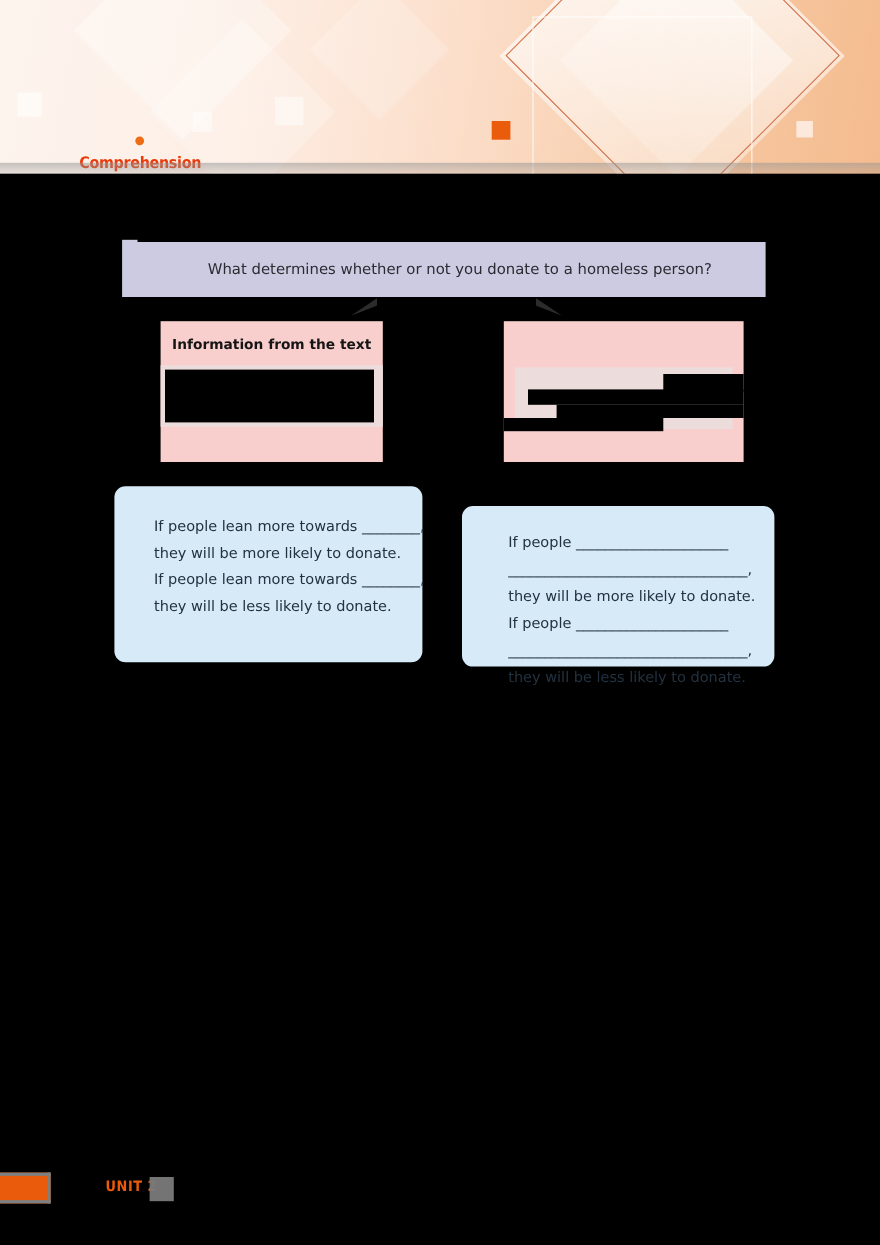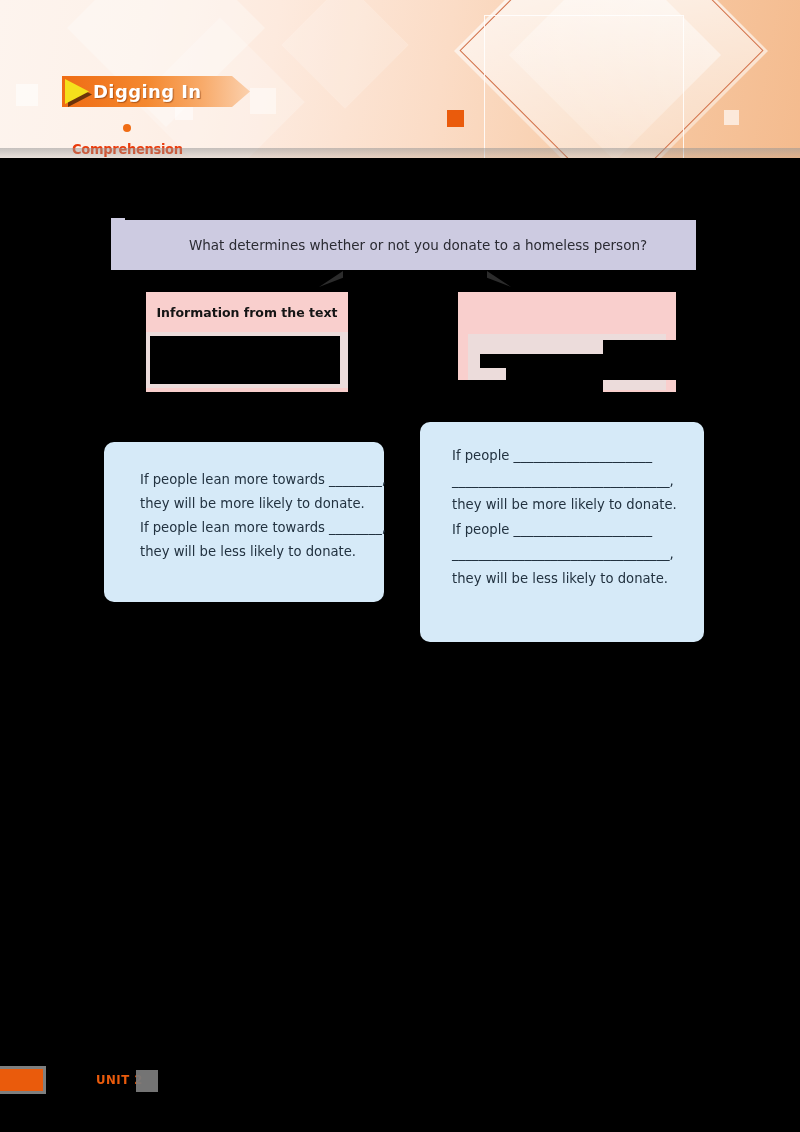--- a/index.html
+++ b/index.html
@@ -141,21 +141,21 @@
   
   .arrow-q {
     position:absolute; width:24px; height:16px; z-index:4;
     background:#2c2c2c;
   }
   #arrow-q-left  { left:319px; top:271px; clip-path:polygon(100% 0, 100% 42%, 0 100%); }
   #arrow-q-right { left:487px; top:271px; clip-path:polygon(0 0, 0 42%, 100% 100%); }
 
   
   .pink-box {
-    position:absolute; top:292px; height:100px;
+    position:absolute; top:292px; height:128px;
     background:#f9cfcd;
     z-index:5;
   }
   #pink-left  { left:146px; width:202px; }
   #pink-right { left:458px; width:218px; }
   .pink-box .hdr {
     text-align:center; padding-top:13px;
     font-family:"DejaVu Sans", sans-serif;
     font-weight:bold; font-size:12.5px; color:#151515;
   }
@@ -179,21 +179,21 @@
   #pink-gap { position:absolute; left:356px; top:292px; width:94px; height:112px; background:#000; z-index:6; }
 
   
   .blue-box {
     position:absolute; background:#d6eaf8;
     border-radius:10px; z-index:5;
     font-family:"DejaVu Sans", sans-serif;
     color:#223240;
   }
   #blue-left  { left:104px; top:442px; width:280px; height:160px; padding:26px 0 0 20px; }
-  #blue-right { left:420px; top:422px; width:284px; height:220px; padding:22px 0 0 16px; }
+  #blue-right { left:420px; top:460px; width:284px; height:146px; padding:22px 0 0 26px; }
   .blue-box .line { font-size:13.2px; line-height:24px; white-space:nowrap;margin-left:16px; }
   #blue-right .line { line-height:24.5px; }
 
   
   #footer-page {
     position:absolute; left:0; top:1066px;
     width:46px; height:28px;
     background:#ea5b0c;
     border-top:3px solid #7f7f7f;
     border-bottom:3px solid #7f7f7f;
@@ -223,26 +223,20 @@
   <div class="poly p4"></div>
   <div class="poly p5"></div>
 
   <div id="diamond-glass"></div>
   <div id="diamond-glass2"></div>
   <div id="diamond-outline"></div>
   <div id="square-outline"></div>
   <div id="orange-square"></div>
   <div id="small-white-sq"></div>
 
-  <div id="digging-tab">
-    <div class="ribbon"></div>
-    <div class="yellow-arrow-shadow"></div>
-    <div class="yellow-arrow"></div>
-    <span id="digging-label">Digging In</span>
-  </div>
 
   <div id="comprehension-row">
     <span id="comprehension-bullet"></span>
     <span id="comprehension-label">Comprehension</span>
   </div>
 
   <div id="header-shadow"></div>
 </div>
 
 <div id="page-body"></div>

